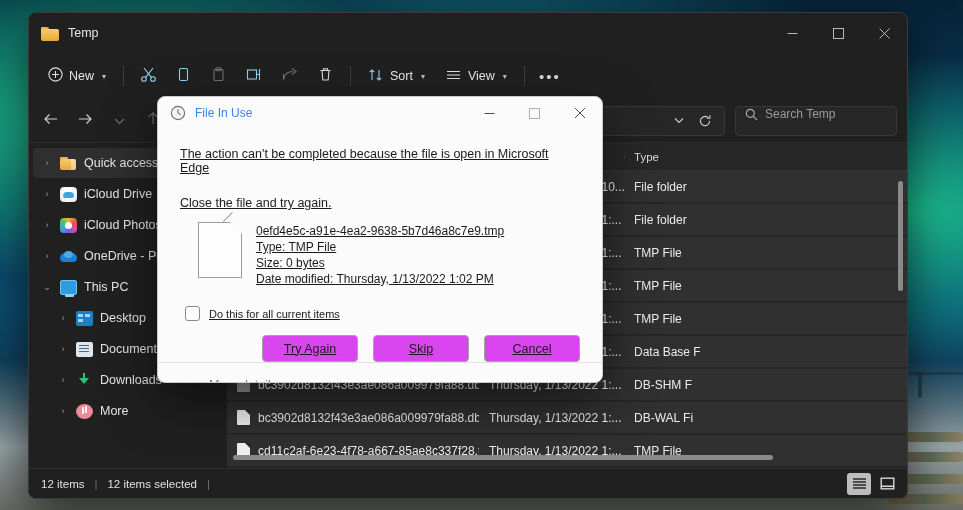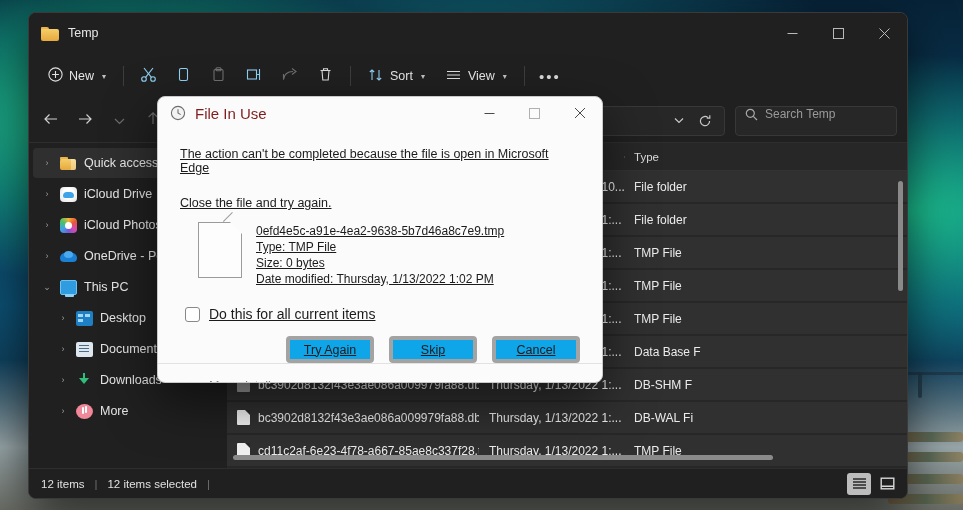--- a/index.html
+++ b/index.html
@@ -235,21 +235,21 @@
     box-shadow: 0 18px 50px rgba(0,0,0,.55);
     overflow: hidden;
     color: #1b1b1b;
     display: flex; flex-direction: column;
   }
   .dlg-title {
     height: 32px; flex: 0 0 32px; display: flex; align-items: center;
     padding-left: 12px;
   }
   .clock-icon { flex: 0 0 16px; width:16px; height:16px; margin-right: 9px; }
-  .dlg-title-text { font-size: 15px; color: #7f1d1d; }
+  .dlg-title-text { font-size: 12px; color: #3b82f6; }
   .dlg-wc { margin-left: auto; display: flex; }
   .dlg-btn { width: 45px; height: 32px; display:flex; align-items:center; justify-content:center; color:#4a4a4a;}
   .dlg-btn.dim { color: #b0b0b0; }
 
   .dlg-body { flex: 1 1 auto; padding: 12px 22px 0 22px; text-decoration: underline; }
   .dlg-msg { font-size: 12.5px; color: #1b1b1b; margin-top: 6px; }
   .dlg-sub { font-size: 12.5px; color: #1b1b1b; margin-top: 21px; }
 
   .file-block { display: flex; gap: 14px; margin-top: 12px; padding-left: 18px; }
   .file-thumb {
@@ -266,26 +266,26 @@
     border-left: 1px solid #9b9b9b;
     transform: rotate(45deg); transform-origin: top right;
   }
   .file-meta { font-size: 12px; line-height: 16px; color: #1b1b1b; padding-top: 1px; }
 
   .checkrow { display: flex; align-items: center; gap: 9px; margin-top: 19px; padding-left: 5px; }
   .checkbox {
     flex: 0 0 15px; width: 15px; height: 15px;
     border: 1px solid #888; border-radius: 3px; background: #fff;
   }
-  .checklabel { font-size: 14px; }
+  .checklabel { font-size: 11px; }
 
   .btnrow { display: flex; justify-content: flex-end; gap: 15px; margin-top: 14px; }
   .dlgbutton {
-    width: 88px; height: 27px;
-    background: #0ea5e9; border: 4px solid #a3a3a3; border-radius: 4px;
+    width: 96px; height: 27px;
+    background: #d946ef; border: 1px solid #a3a3a3; border-radius: 4px;
     font-size: 12.5px; color: #1b1b1b;
     display: flex; align-items: center; justify-content: center;
     font-family: "Liberation Sans", sans-serif;
   }
   .dlg-footer {
     flex: 0 0 44px; border-top: 1px solid #e2e2e2;
     display: flex; align-items: center; padding-left: 28px; gap: 9px;
   }
   .more-chev { color: #8a8a8a; font-size: 11px; }
   .more-text { font-size: 12.5px; color: #7a7a7a; }

